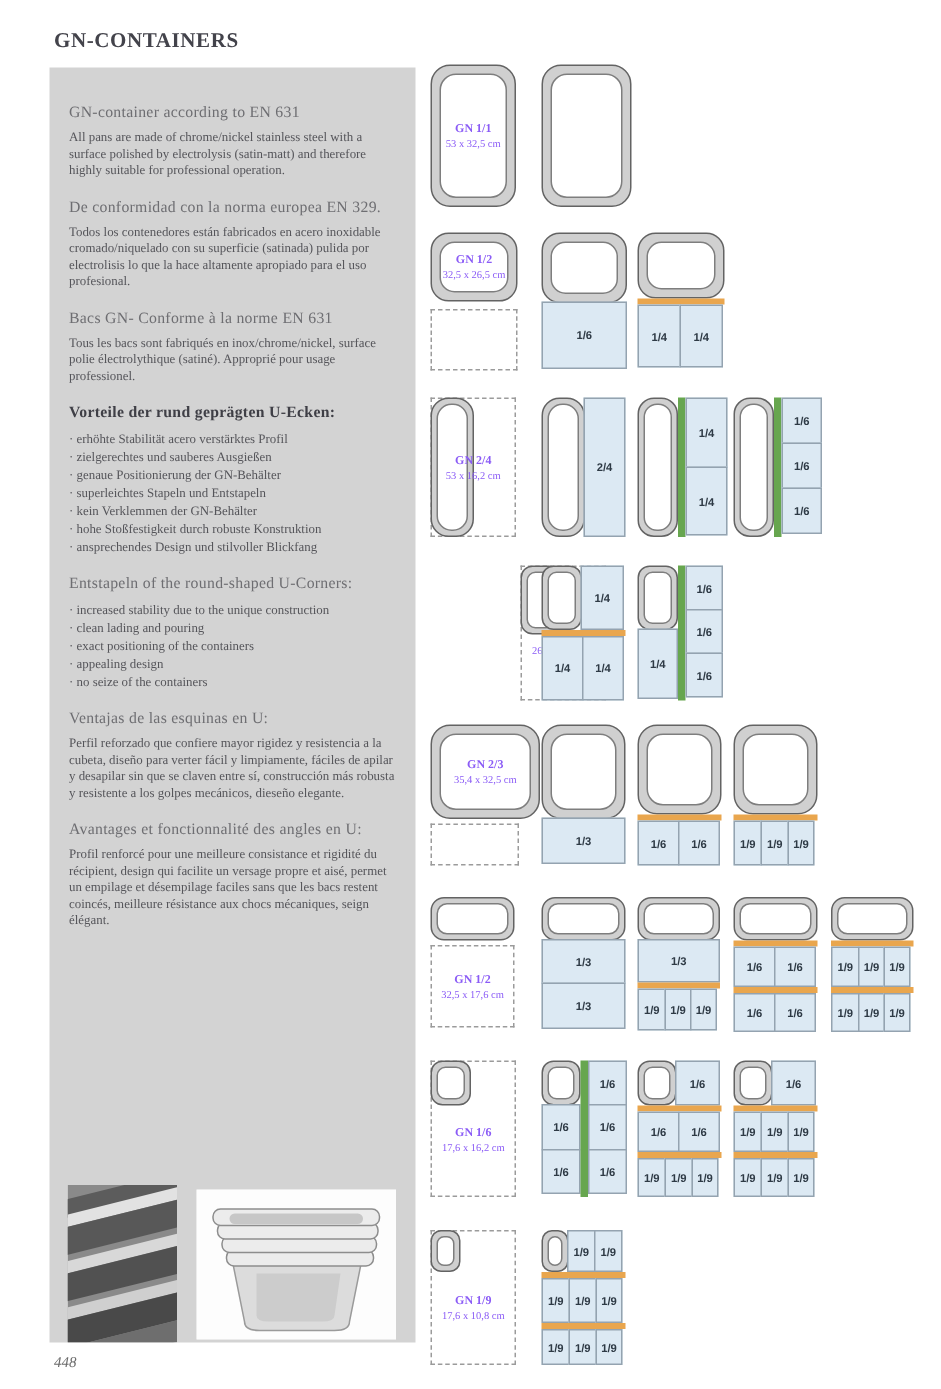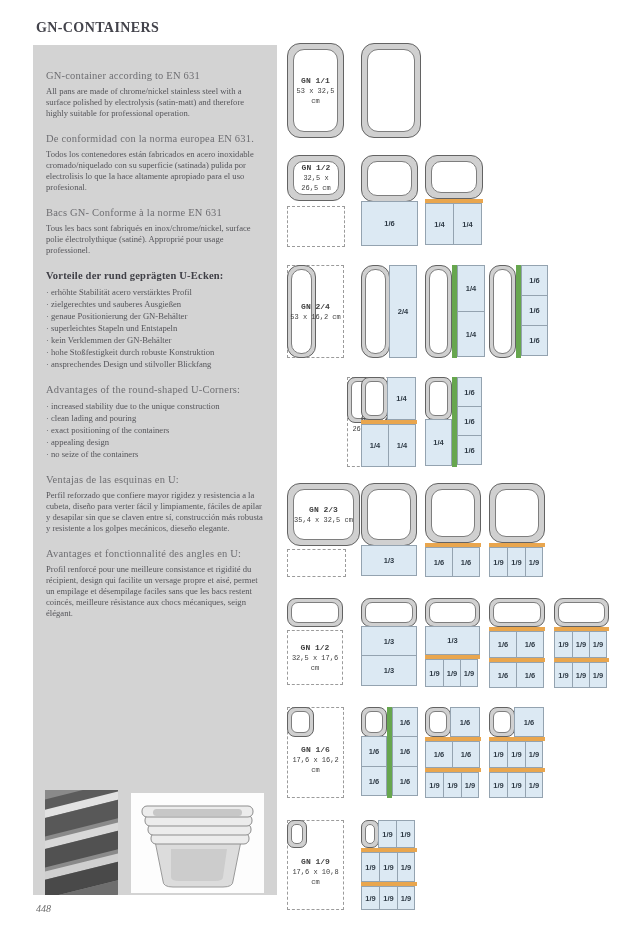--- a/index.html
+++ b/index.html
@@ -40,61 +40,61 @@
                box-sizing:border-box; display:flex; flex-direction:column;
                align-items:center; justify-content:center; }
   .cell { box-sizing:border-box; background:#dce9f3; border:1px solid #94a3b0; flex:none;
           display:flex; align-items:center; justify-content:center;
           font-family:"Liberation Sans", sans-serif; font-weight:bold; font-size:7.5px; color:#2e3a45; }
   .obar { background:#e9a64e; height:4px; flex:none; }
   .gbar { background:#67a64f; width:5px; flex:none; }
   .dash { box-sizing:border-box; border:1px dashed #9b9b9b; position:relative; flex:none; }
   .gap  { flex:none; }
 
-  .pan-label, .dash-label { font-family:Liberation Mono, monospace; text-align:center;
-                            color:#404040; line-height:10px; }
+  .pan-label, .dash-label { font-family:Liberation Serif, serif; text-align:center;
+                            color:#8b5cf6; line-height:10px; }
   .dash-label { position:absolute; left:0; right:0; }
   .dash-label.center { top:50%; transform:translateY(-50%); }
   .dash-label.bottom { top:58%; transform:translateY(-50%); }
   .lbl-name { display:block; font-weight:bold; font-size:8px; }
   .lbl-dims { display:block; font-size:7px; }
 </style>
 </head>
 <body>
 
 <h1 class="title">GN-CONTAINERS</h1>
 
 <div class="panel">
   <div class="sections" id="sections">
       <div class="sec secondary">
         <h3>GN-container according to EN 631</h3>
         <p>All pans are made of chrome/nickel stainless steel with a surface polished by electrolysis (satin-matt) and therefore highly suitable for professional operation.</p>
       </div>
       <div class="sec secondary">
-        <h3>De conformidad con la norma europea EN 631.</h3>
+        <h3>De conformidad con la norma europea EN 329.</h3>
         <p>Todos los contenedores están fabricados en acero inoxidable cromado/niquelado con su superficie (satinada) pulida por electrolisis lo que la hace altamente apropiado para el uso profesional.</p>
       </div>
       <div class="sec secondary">
         <h3>Bacs GN- Conforme à la norme EN 631</h3>
         <p>Tous les bacs sont fabriqués en inox/chrome/nickel, surface polie électrolythique (satiné). Approprié pour usage professionel.</p>
       </div>
       <div class="sec primary">
         <h3>Vorteile der rund geprägten U-Ecken:</h3>
         <ul>
           <li>erhöhte Stabilität acero verstärktes Profil</li>
           <li>zielgerechtes und sauberes Ausgießen</li>
           <li>genaue Positionierung der GN-Behälter</li>
           <li>superleichtes Stapeln und Entstapeln</li>
           <li>kein Verklemmen der GN-Behälter</li>
           <li>hohe Stoßfestigkeit durch robuste Konstruktion</li>
           <li>ansprechendes Design und stilvoller Blickfang</li>
         </ul>
       </div>
       <div class="sec secondary">
-        <h3>Advantages of the round-shaped U-Corners:</h3>
+        <h3>Entstapeln of the round-shaped U-Corners:</h3>
         <ul>
           <li>increased stability due to the unique construction</li>
           <li>clean lading and pouring</li>
           <li>exact positioning of the containers</li>
           <li>appealing design</li>
           <li>no seize of the containers</li>
         </ul>
       </div>
       <div class="sec secondary">
         <h3>Ventajas de las esquinas en U:</h3>

